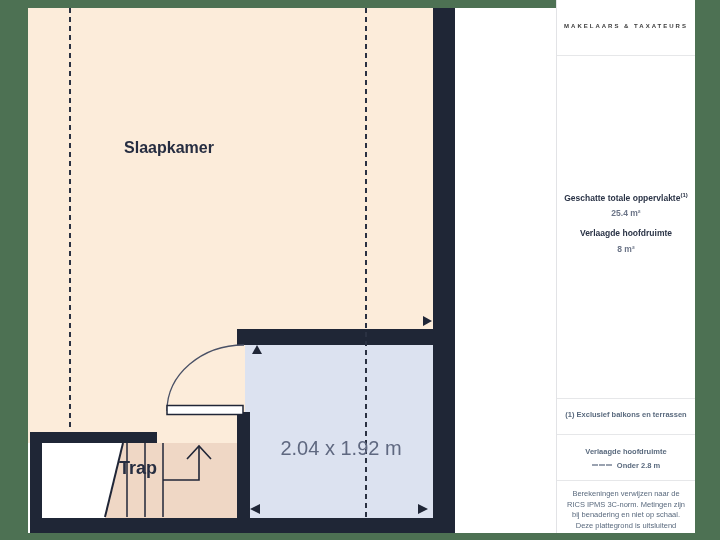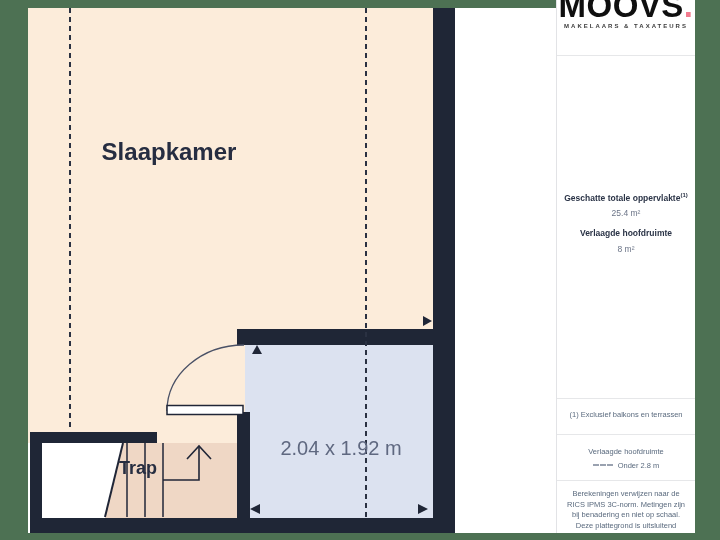--- a/index.html
+++ b/index.html
@@ -11,33 +11,33 @@
   
   .peach{background:#fcecda;}
   .tan{background:#efd7c5;}
   .blue{background:#dce2f0;}
   .wall{background:#1f2636;}
   .void{background:#ffffff;}
 
   
   .room-label{color:#262d41;font-weight:bold;text-align:center;line-height:1.08;}
   .room-dims{color:#5f6880;text-align:center;}
-  .lbl-slaapkamer{left:49px;top:139px;width:240px;font-size:24px;}
+  .lbl-slaapkamer{left:49px;top:139px;width:240px;font-size:16px;}
   .dim-slaapkamer{left:49px;top:168px;width:240px;font-size:22px;}
   .lbl-technische{left:266px;top:384px;width:150px;font-size:21px;}
   .dim-technische{left:266px;top:437px;width:150px;font-size:20px;}
   .lbl-trap{left:97px;top:459px;width:82px;font-size:18px;}
 
   
   .green{background:#4d7153;}
 
   
   .sidebar{left:556px;top:0;width:138px;height:540px;background:#ffffff;
            border-left:1px solid #e2e3e6;border-right:1px solid #e2e3e6;}
-  .sb-center{left:0;width:138px;text-align:center;}
+  .sb-center{left:0;width:138px;text-align:center;font-weight:bold;}
   .divider{left:0;width:138px;height:0;border-top:1px solid #e6e7e9;}
   .logo-wrap{left:0;top:0;width:138px;height:20px;overflow:hidden;}
   .logo-text{position:absolute;top:-13px;left:0;width:138px;text-align:center;
              font-size:33px;font-weight:bold;color:#0f0f0f;letter-spacing:0.5px;}
   .logo-dot{color:#f27b8e;}
   .brand-sub{top:23px;font-size:6px;letter-spacing:2px;color:#3b3b3b;font-weight:bold;}
   .stat-label{font-size:8.5px;font-weight:bold;color:#2b3447;}
   .stat-value{font-size:8.5px;color:#6b7487;}
   .small-note{font-size:7.5px;color:#5a6a7e;}
   .legend-dash{display:inline-block;width:20px;height:0;
@@ -87,23 +87,20 @@
       <polygon points="250,509 260,504 260,514"></polygon>
       <polygon points="428,509 418,504 418,514"></polygon>
     </g>
   </svg>
 
   <div class="abs room-label lbl-slaapkamer">Slaapkamer</div>
   <div class="abs room-dims dim-technische">2.04 x 1.92 m</div>
   <div class="abs room-label lbl-trap">Trap</div>
 
   <div class="abs sidebar">
-    <div class="abs logo-wrap">
-      <div class="logo-text"><span>MOOVS</span><span class="logo-dot">.</span></div>
-    </div>
     <div class="abs sb-center brand-sub">MAKELAARS &amp; TAXATEURS</div>
     <div class="abs divider" style="top:55px;"></div>
 
     <div class="abs sb-center stat-label" style="top:192px;"><span>Geschatte totale oppervlakte</span><sup>(1)</sup></div>
     <div class="abs sb-center stat-value" style="top:208px;">25.4 m²</div>
     <div class="abs sb-center stat-label" style="top:228px;">Verlaagde hoofdruimte</div>
     <div class="abs sb-center stat-value" style="top:244px;">8 m²</div>
 
     <div class="abs divider" style="top:398px;"></div>
     <div class="abs sb-center small-note" style="top:410px;">(1) Exclusief balkons en terrassen</div>

